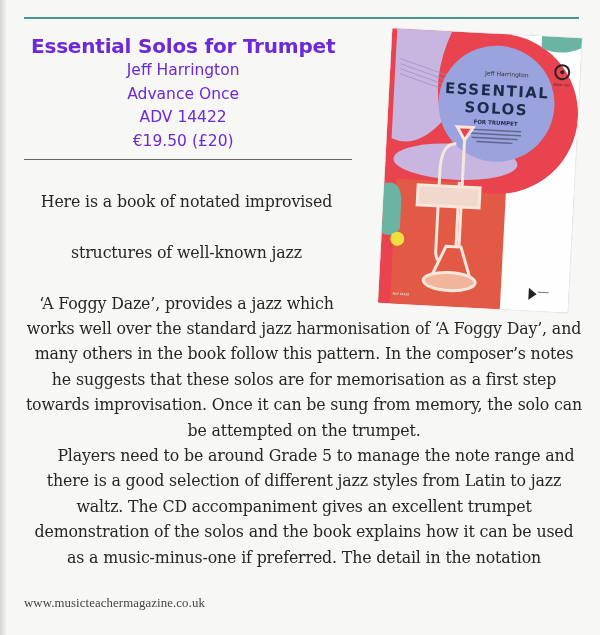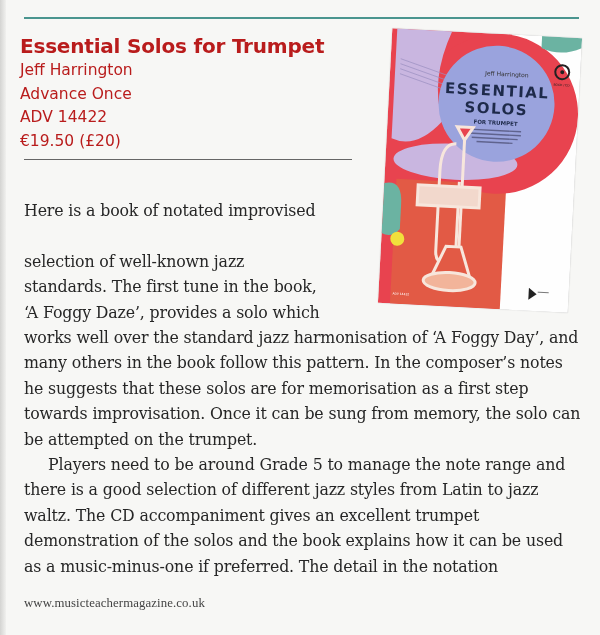--- a/index.html
+++ b/index.html
@@ -10,36 +10,36 @@
   }
   .gutter {
     position:absolute; left:0; top:0; width:6px; height:635px;
     background:linear-gradient(to right,#d4d4d2,#f1f1ef);
   }
   .top-rule {
     position:absolute; left:24px; top:17px; width:555px; height:2px;
     background:#4a958f;
   }
   .header-block {
-    position:absolute; left:20px; top:33px;
-    font-family:"DejaVu Sans", sans-serif; color:#b91c1c;
+    position:absolute; left:31px; top:33px;
+    font-family:"DejaVu Sans", sans-serif; color:#6d28d9;text-align:center;
   }
   .title { font-size:20px; font-weight:bold; letter-spacing:-0.2px; line-height:26px; }
   .meta { font-size:15.5px; line-height:23.5px; }
   .price-rule {
     position:absolute; left:24px; top:159px; width:328px; height:1px; background:#666;
   }
   .cover {
     position:absolute; left:385px; top:33px; width:190px; height:275px;
     transform:rotate(3deg); transform-origin:center;
     background:#fefefe; box-shadow:0 0 1px #aaa; overflow:hidden;
   }
   .body-text {
-    position:absolute; left:24px; top:198px; width:560px;
-    font-size:15.8px; line-height:25.4px; color:#262626; letter-spacing:-0.15px;
+    position:absolute; left:24px; top:189px; width:560px;
+    font-size:15.8px; line-height:25.4px; color:#262626; letter-spacing:-0.15px;text-align:center;
   }
   .body-text p { margin:0; }
   .body-text .narrow { width:325px; }
   .body-text .indent { text-indent:24px; }
   .footer-url {
     position:absolute; left:24px; top:596px;
     font-size:12.8px; color:#444; letter-spacing:0.1px;font-family:Liberation Serif, serif;
   }
 </style>
 </head>
@@ -102,21 +102,21 @@
       <line x1="159" y1="256" x2="170" y2="256" stroke="#222" stroke-width="0.6"></line>
     </g>
     <text x="14" y="266" font-size="3" fill="#fff" font-family="DejaVu Sans, sans-serif">ADV 14422</text>
   </svg>
 </div>
 
 <div class="body-text">
   <p class="narrow">
     <span>Here is a book of notated improvised</span><br>
     <br>
-    <span>selection of well-known jazz</span><br>
-    <span>standards. The first tune in the book,</span><br>
-    <span>‘A Foggy Daze’, provides a solo which</span>
+    <span>structures of well-known jazz</span><br>
+    <br>
+    <span>‘A Foggy Daze’, provides a jazz which</span>
   </p>
   <p>works well over the standard jazz harmonisation of ‘A Foggy Day’, and many others in the book follow this pattern. In the composer’s notes he suggests that these solos are for memorisation as a first step towards improvisation. Once it can be sung from memory, the solo can be attempted on the trumpet.</p>
   <p class="indent">Players need to be around Grade 5 to manage the note range and there is a good selection of different jazz styles from Latin to jazz waltz. The CD accompaniment gives an excellent trumpet demonstration of the solos and the book explains how it can be used as a music-minus-one if preferred. The detail in the notation</p>
 </div>
 
 <div class="footer-url">www.musicteachermagazine.co.uk</div>
 
 </body></html>

